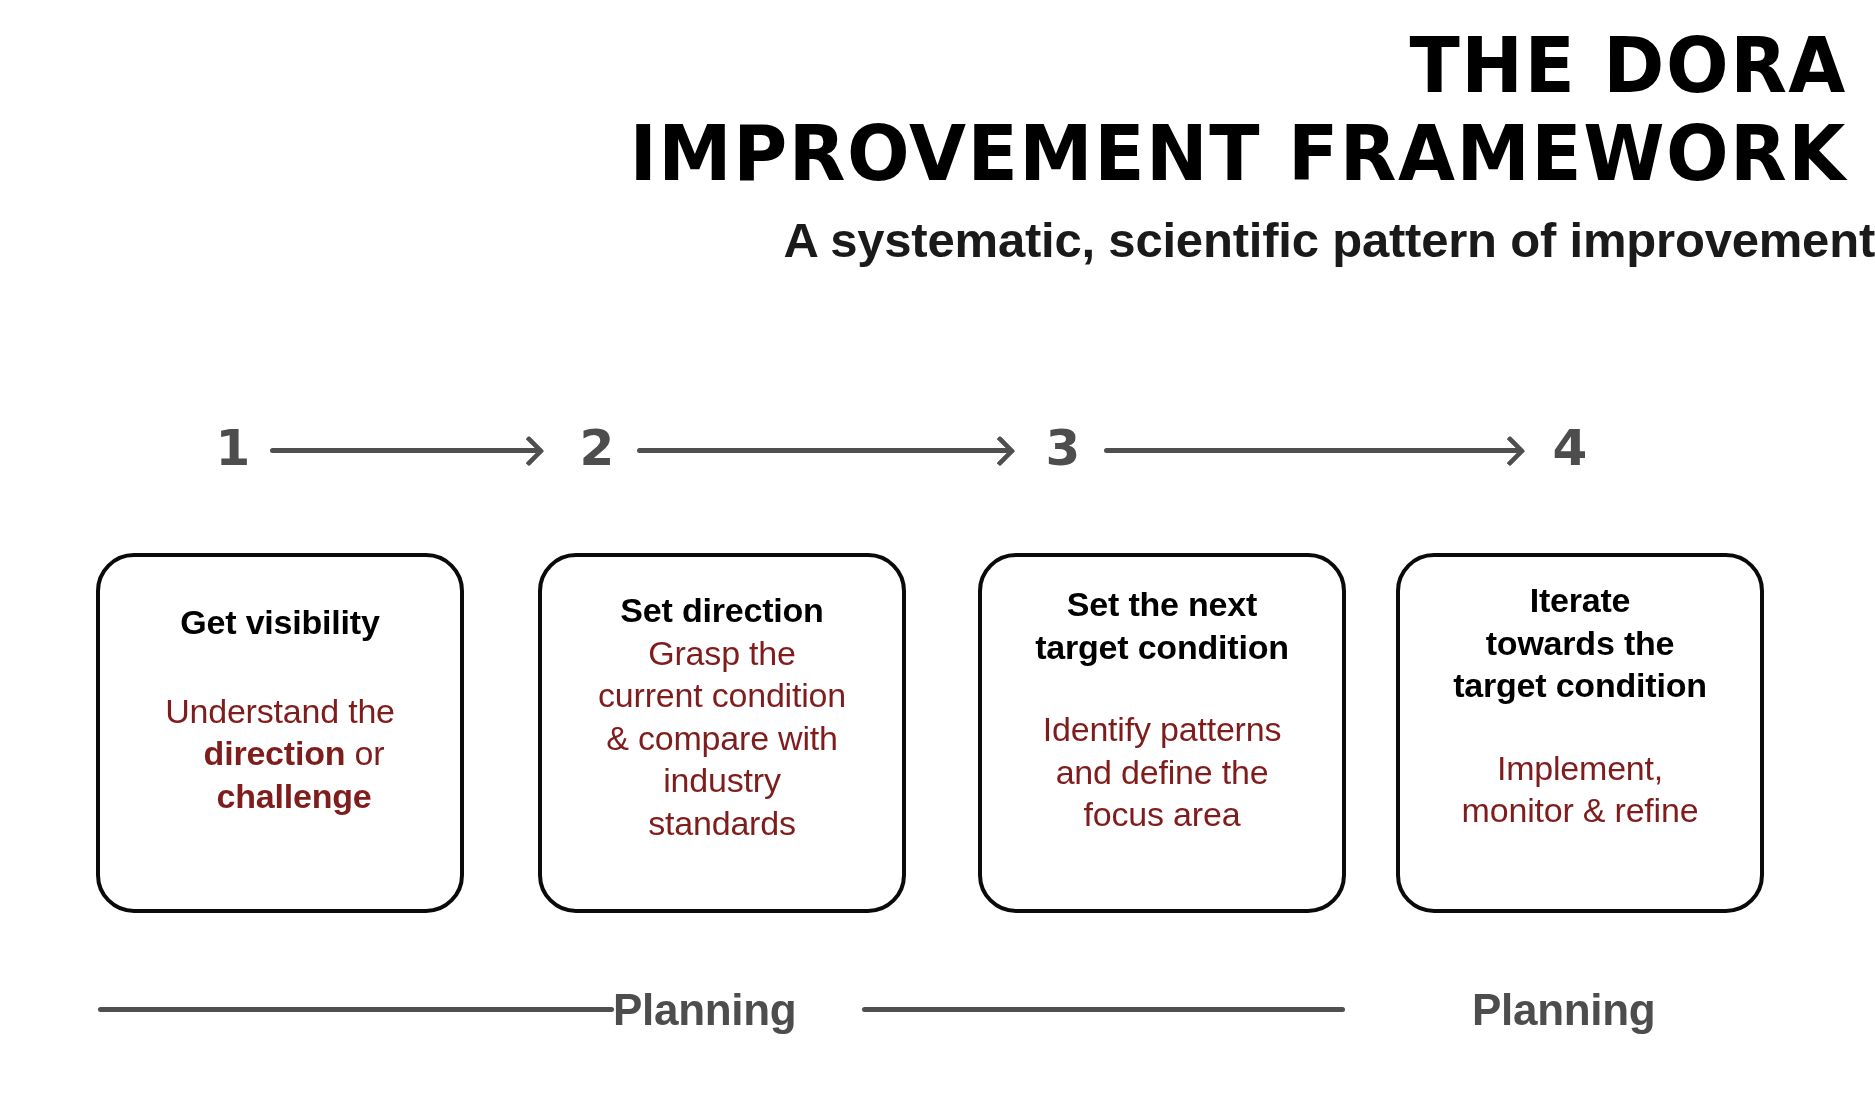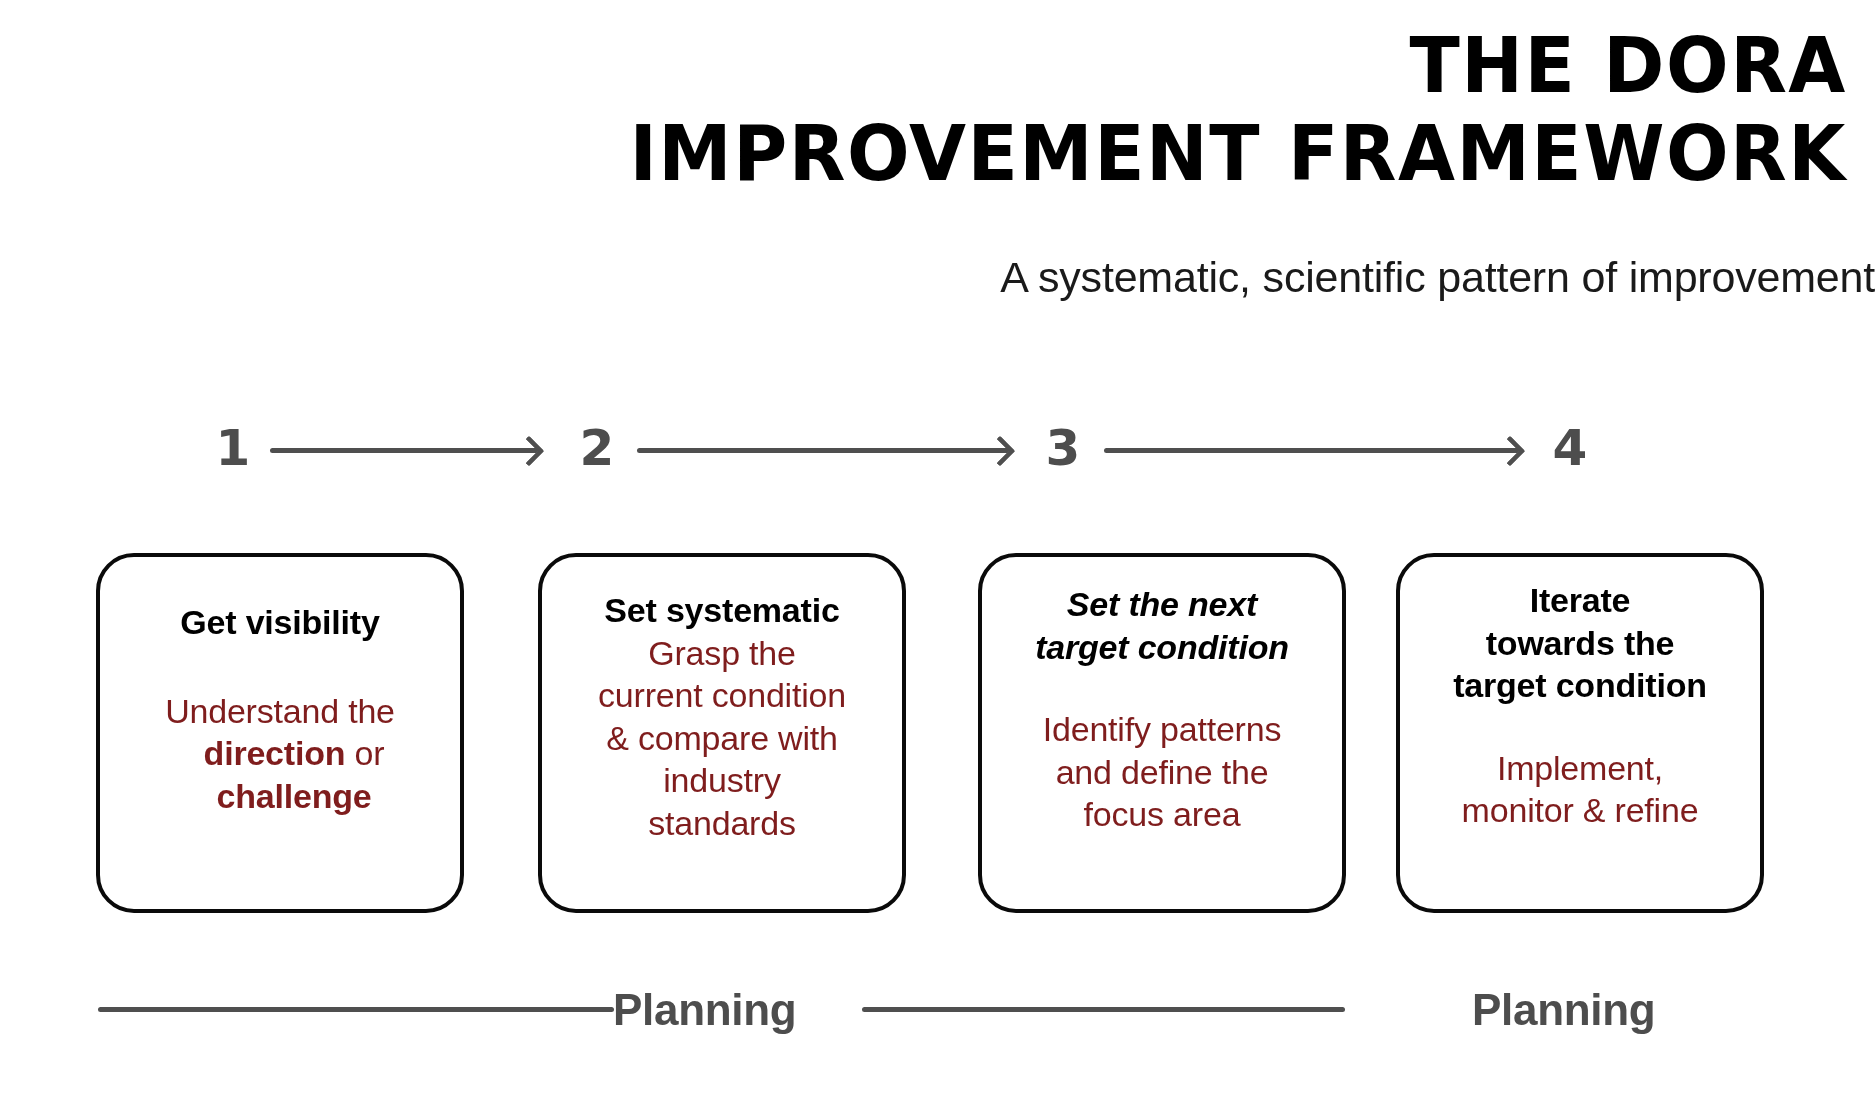--- a/index.html
+++ b/index.html
@@ -31,24 +31,24 @@
     font-size: 76px;
     line-height: 1.16;
     letter-spacing: 1.5px;
     color: #000000;
     text-transform: uppercase;
     transform: scaleX(0.97);
   }
   .title-line { display: block; white-space: pre; }
 
   .subtitle {
-    margin-top: 56px;
-    font-family: "Liberation Sans", sans-serif;
-    font-weight: 400;
-    font-size: 43px;
+    margin-top: 16px;
+    font-family: "Liberation Sans", sans-serif;
+    font-weight: 700;
+    font-size: 49px;
     line-height: 1.1;
     color: #1a1a1a;
     letter-spacing: -0.2px;
   }
 
   
   .steps-row {
     position: absolute;
     top: 412px;
     left: 0;
@@ -142,21 +142,21 @@
   }
   .card-body b { font-weight: 700; margin-left: 28px; }
 
   
   .card.c1 .card-heading { margin-top: 22px; }
   .card.c1 .card-body    { margin-top: 46px; }
 
   .card.c2 .card-heading { margin-top: 10px; }
   .card.c2 .card-body    { margin-top: 0px; }
 
-  .card.c3 .card-heading { margin-top: 4px; font-style: italic; }
+  .card.c3 .card-heading { margin-top: 4px; }
   .card.c3 .card-body    { margin-top: 40px; }
 
   .card.c4 .card-heading { margin-top: 0px; }
   .card.c4 .card-body    { margin-top: 40px; }
 
   
   .phases {
     position: absolute;
     top: 975px;
     left: 0;
@@ -214,21 +214,21 @@
 </div>
 
 <div class="cards">
 
   <div class="card c1">
     <div class="card-heading">Get visibility</div>
     <div class="card-body">Understand the<br><b>direction</b> or<br><b>challenge</b></div>
   </div>
 
   <div class="card c2">
-    <div class="card-heading">Set systematic</div>
+    <div class="card-heading">Set direction</div>
     <div class="card-body">Grasp the<br>current condition<br>&amp; compare with<br>industry<br>standards</div>
   </div>
 
   <div class="card c3">
     <div class="card-heading">Set the next<br>target condition</div>
     <div class="card-body">Identify patterns<br>and define the<br>focus area</div>
   </div>
 
   <div class="card c4">
     <div class="card-heading">Iterate<br>towards the<br>target condition</div>

